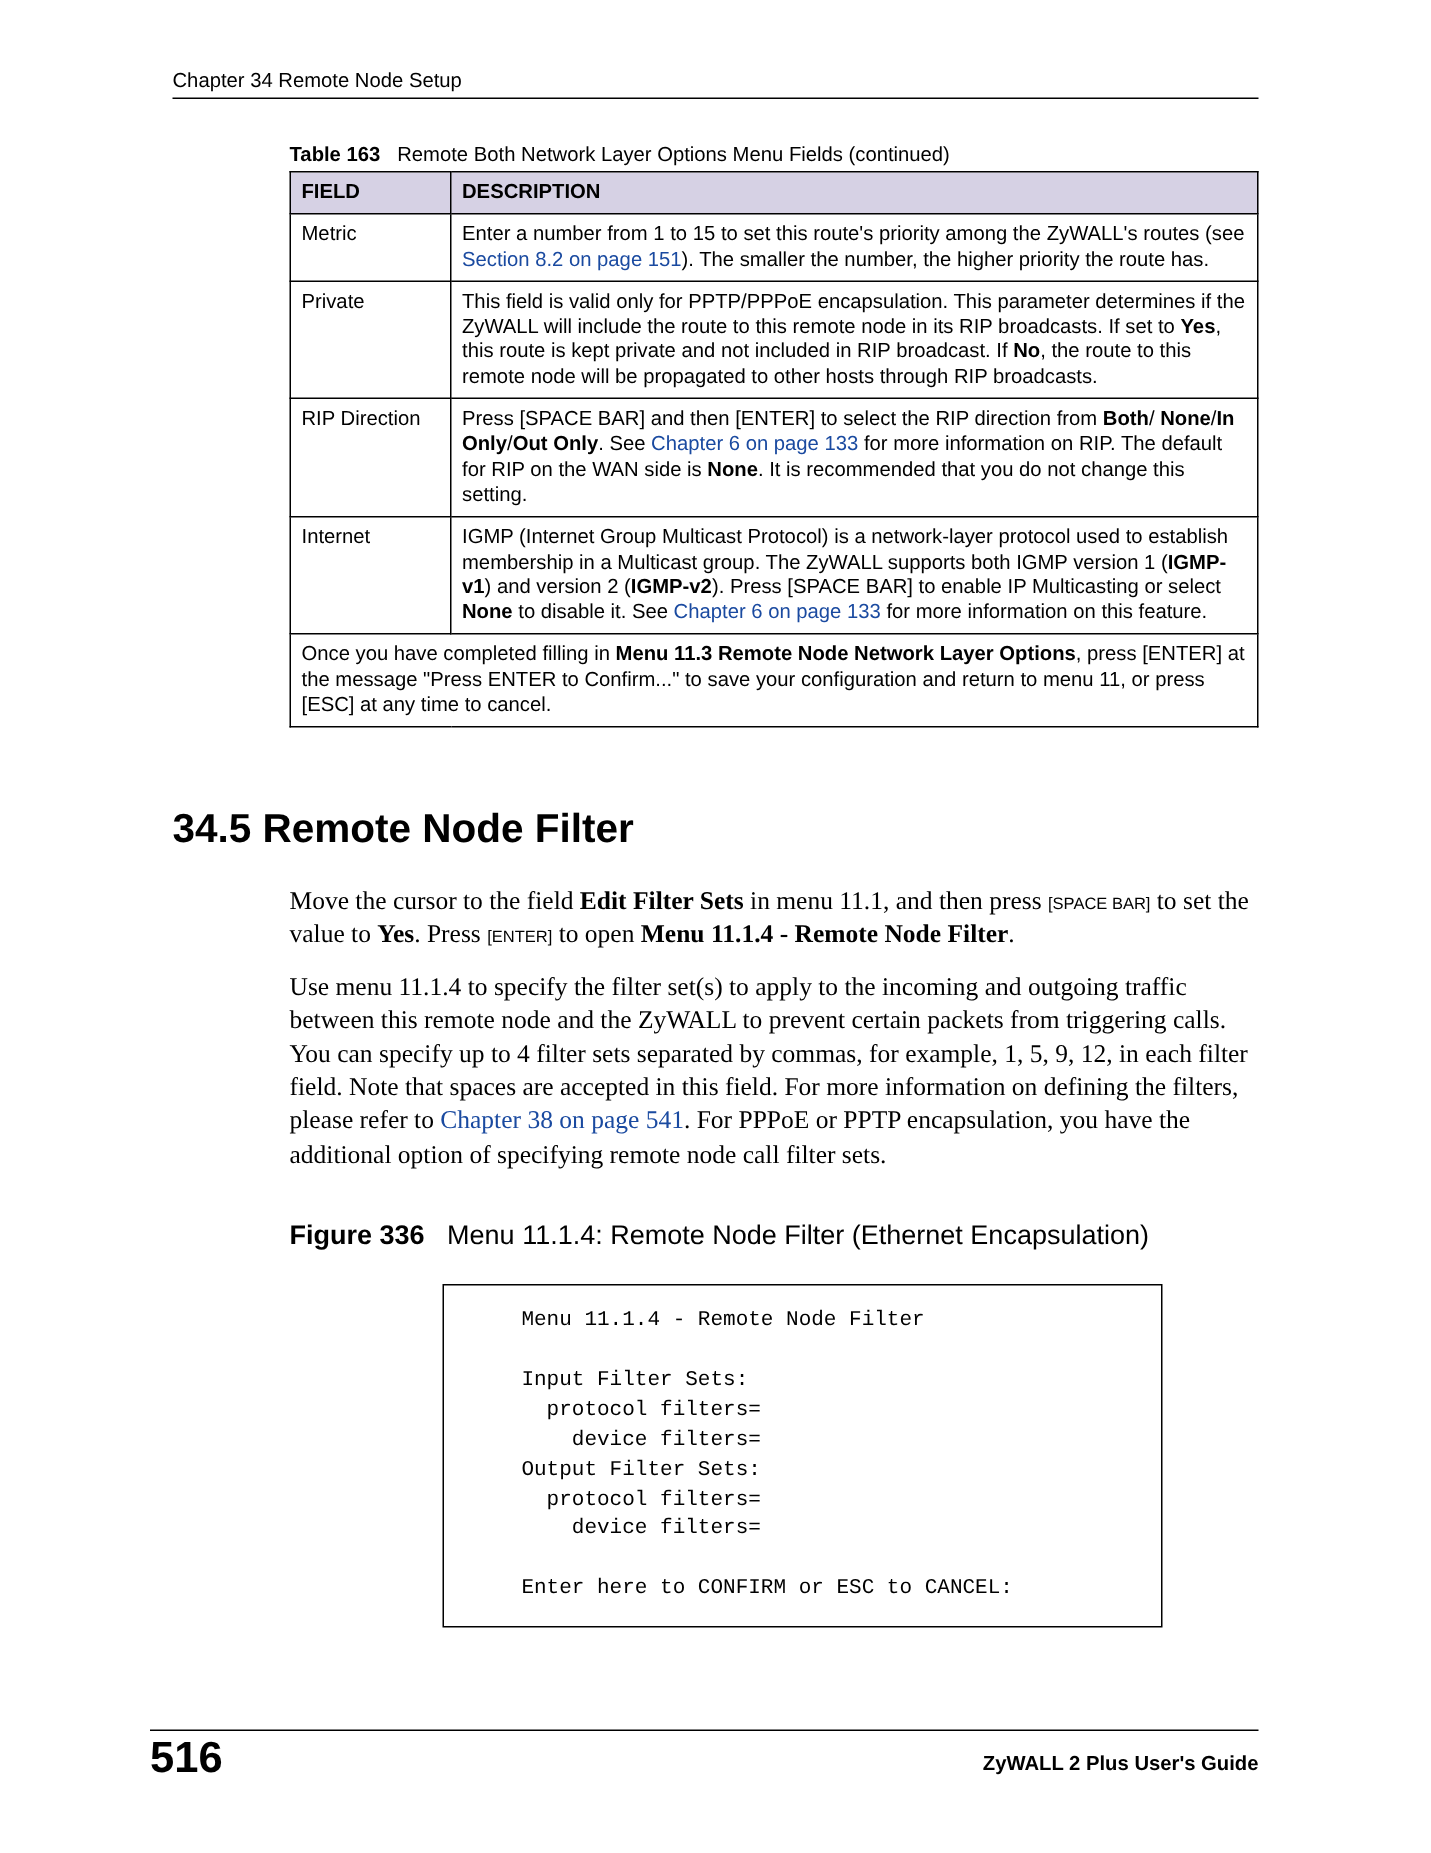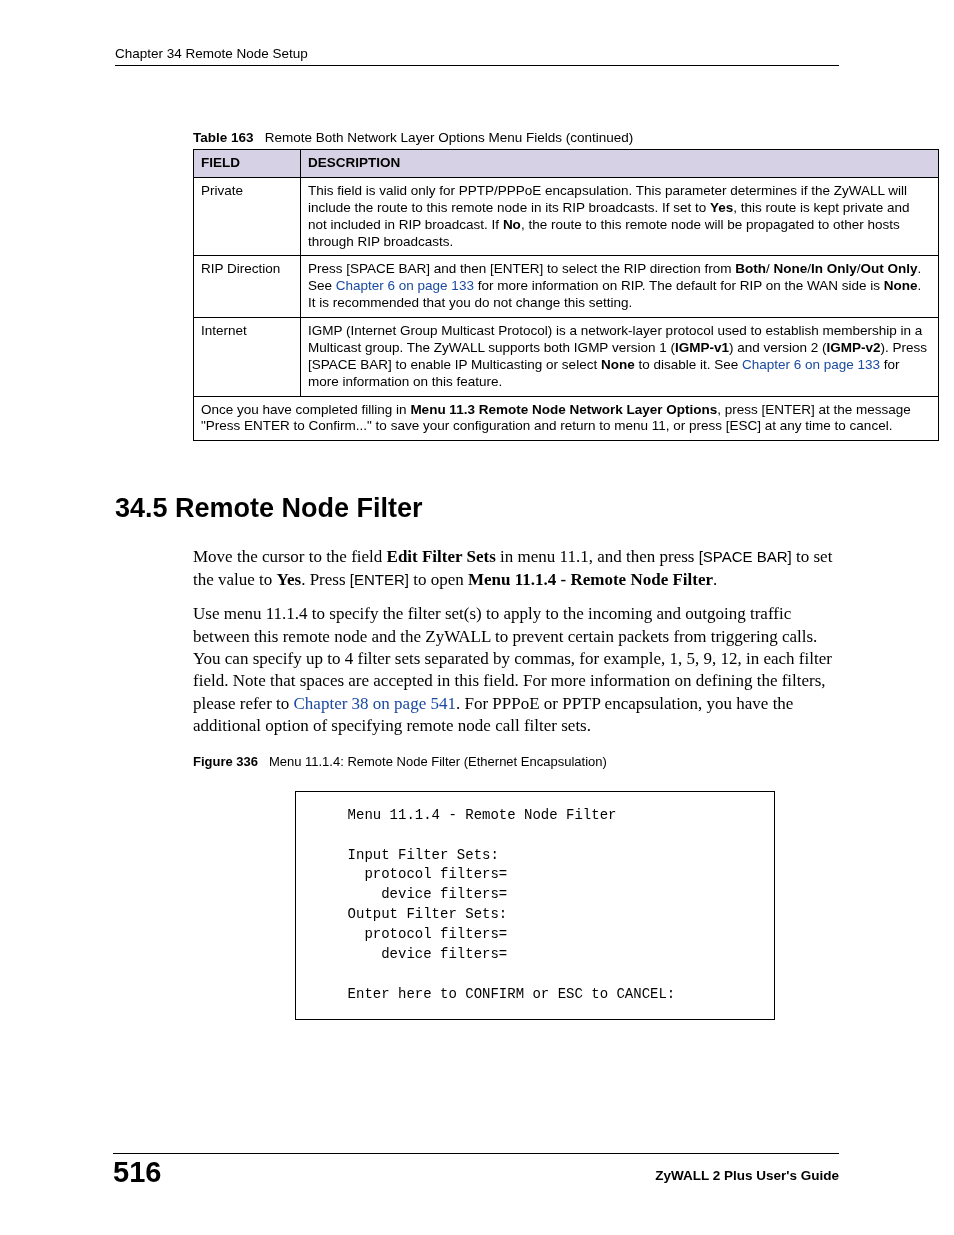--- a/index.html
+++ b/index.html
@@ -16,31 +16,31 @@
     position: relative;
     width: 954px;
     height: 1235px;
     box-sizing: border-box;
     padding: 46px 115px 0 115px;
   }
   .chapter-header {
     font-size: 13.5px;
     padding-bottom: 4px;
     border-bottom: 1.5px solid #000;
-    margin-bottom: 64px;
+    margin-bottom: 29px;
   }
   .table-caption {
     font-size: 13.5px;
     margin: 0 0 4px 78px;
   }
   .table-caption b { font-weight: bold; }
   table.fields {
     border-collapse: collapse;
     margin-left: 78px;
-    width: 746px;
+    width: 646px;
     font-size: 13.5px;
   }
   table.fields th, table.fields td {
     border: 1.2px solid #000;
     padding: 5px 7px 5px 7px;
     text-align: left;
     vertical-align: top;
     line-height: 1.25;
   }
   table.fields thead th {
@@ -54,39 +54,39 @@
     font-weight: bold;
     margin: 52px 0 22px 0;
   }
   .body-para {
     font-family: "Times New Roman", Times, serif;
     font-size: 17px;
     line-height: 1.32;
     margin: 0 0 12px 78px;
     text-align: left;
   }
-  .body-para .sc { font-family: Arial, Helvetica, sans-serif; font-size: 15px; }
+  .body-para .sc { font-family: Arial, Helvetica, sans-serif; font-size: 11px; }
   .figure-caption {
-    font-size: 13px;
-    margin: 16px 0 22px 78px;
+    font-size: 18px;
+    margin: 32px 0 22px 78px;
   }
   .figure-box {
     margin-left: 180px;
     border: 1.2px solid #000;
     width: 480px;
     padding: 14px 18px 14px 18px;
     font-family: "Courier New", monospace;
     font-size: 14px;
     white-space: pre;
     line-height: 1.42;
     box-sizing: border-box;
   }
   .footer {
     position: absolute;
-    left: 113px;
+    left: 100px;
     right: 115px;
     bottom: 46px;
     border-top: 1.5px solid #000;
     padding-top: 2px;
   }
   .footer .pagenum {
     font-size: 29px;
     font-weight: bold;
     float: left;
   }
@@ -109,20 +109,26 @@
   </div>
 
   <table class="fields">
     <thead>
       <tr>
         <th class="col-field">FIELD</th>
         <th>DESCRIPTION</th>
       </tr>
     </thead>
     <tbody>
+      <tr>
+        <td>Metric</td>
+        <td>
+          <span>Enter a number from 1 to 15 to set this route's priority among the ZyWALL's routes (see </span><a class="link">Section 8.2 on page 151</a><span>). The smaller the number, the higher priority the route has.</span>
+        </td>
+      </tr>
       <tr>
         <td>Private</td>
         <td>
           <span>This field is valid only for PPTP/PPPoE encapsulation. This parameter determines if the ZyWALL will include the route to this remote node in its RIP broadcasts. If set to </span><b>Yes</b><span>, this route is kept private and not included in RIP broadcast. If </span><b>No</b><span>, the route to this remote node will be propagated to other hosts through RIP broadcasts.</span>
         </td>
       </tr>
       <tr>
         <td>RIP Direction</td>
         <td>
           <span>Press [SPACE BAR] and then [ENTER] to select the RIP direction from </span><b>Both</b><span>/ </span><b>None</b><span>/</span><b>In Only</b><span>/</span><b>Out Only</b><span>. See </span><a class="link">Chapter 6 on page 133</a><span> for more information on RIP. The default for RIP on the WAN side is </span><b>None</b><span>. It is recommended that you do not change this setting.</span>

